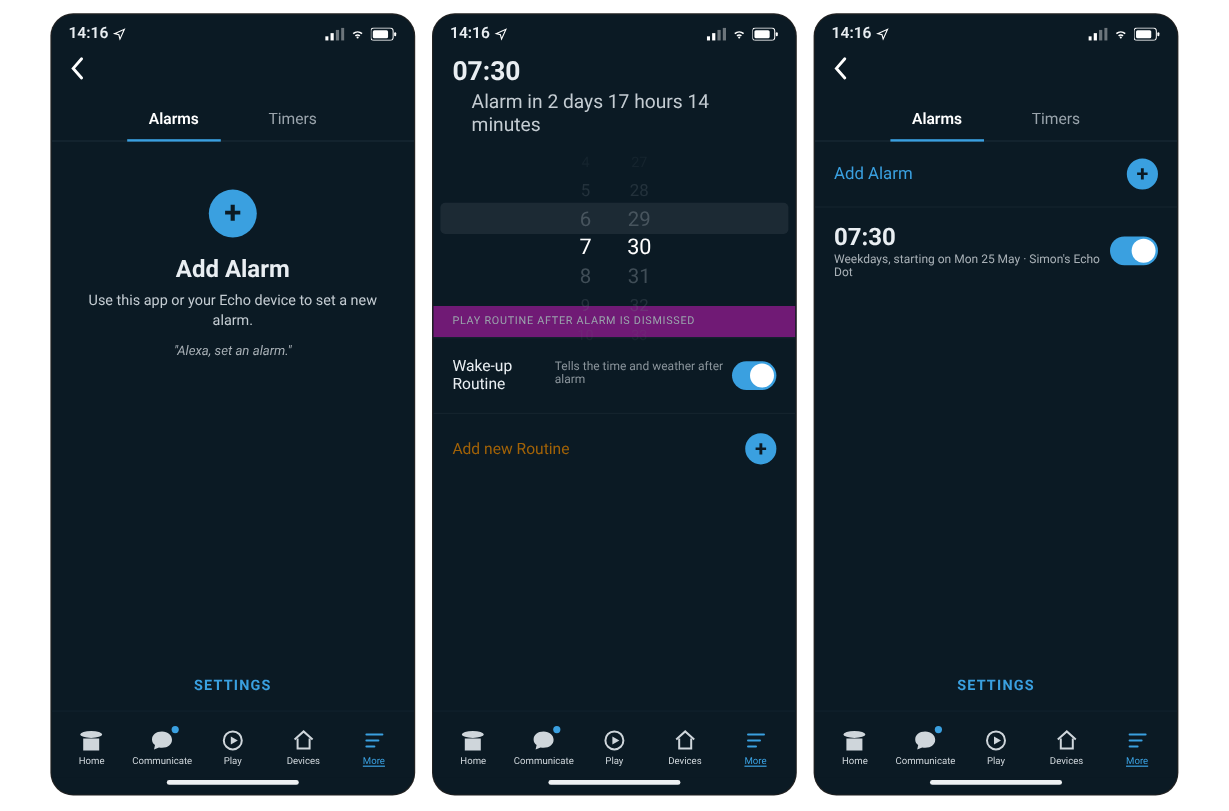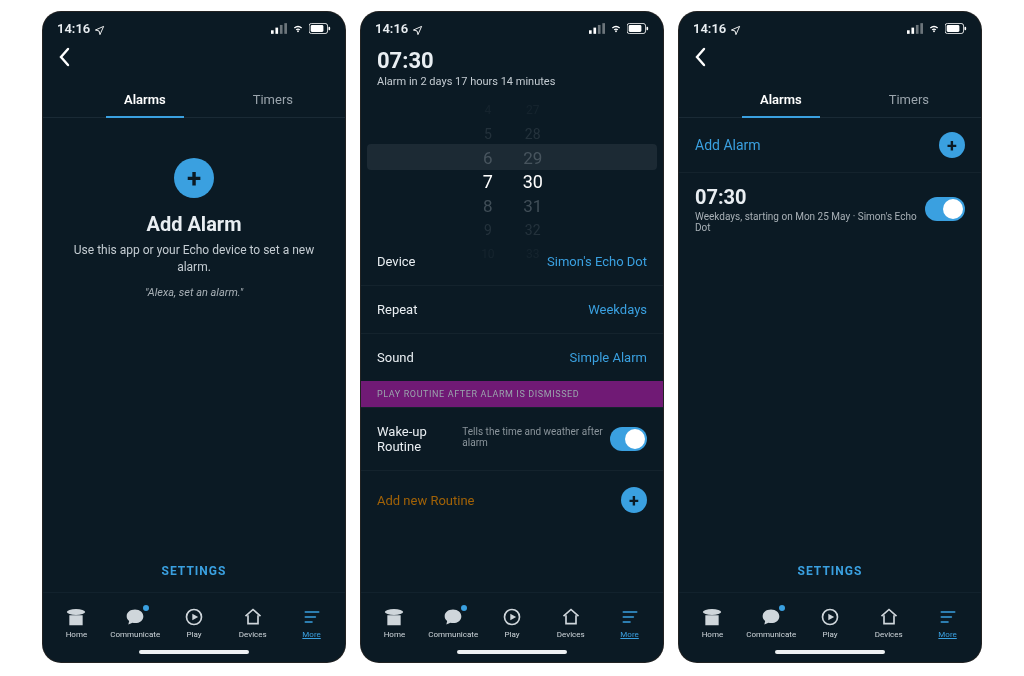--- a/index.html
+++ b/index.html
@@ -26,21 +26,21 @@
   
   .status-bar {
     height: 26px;
     display: flex;
     align-items: center;
     justify-content: space-between;
     padding: 6px 14px 0;
     font-size: 13px;
     font-weight: 600;
   }
-  .status-left { display: flex; align-items: flex-end; gap: 4px; }
+  .status-left { display: flex; align-items: center; gap: 4px; }
   .status-right { display: flex; align-items: center; gap: 4px; }
   .status-right svg { display: block; }
 
   
   .nav-header {
     height: 42px;
     display: flex;
     align-items: center;
     padding: 0 14px;
     position: relative;
@@ -65,21 +65,20 @@
     justify-content:center;
     gap:50px;
     font-size:13px;
     border-bottom:1px solid #1a2a35;
     padding-top:4px;
   }
   .tab {
     padding:8px 4px 10px;
     color:#9aa4ac;
     position:relative;
-    margin-left:29px;
   }
   .tab.active { color:#fff; font-weight:600; }
   .tab.active::after {
     content:"";
     position:absolute;
     left:-14px; right:-14px; bottom:-1px;
     height:2px;
     background:#3aa0e0;
   }
 
@@ -142,21 +141,21 @@
   }
   .home-ind div {
     width:110px; height:4px; border-radius:3px; background:#eef1f3;
     margin-top:2px;
   }
 
   
   .s2-body { flex:1; display:flex; flex-direction:column; overflow:hidden; }
   .s2-time { padding:10px 16px 2px; }
   .s2-time-big { font-size:22px; font-weight:700; }
-  .s2-time-sub { font-size:11px; color:#c4ccd2; margin-top:2px; }
+  .s2-time-sub { font-size:16px; color:#c4ccd2; margin-top:2px;margin-left:16px; }
 
   .picker {
     position:relative;
     height:130px;
     margin-top:10px;
     display:flex;
     justify-content:center;
     gap:28px;
     font-size:17px;
     color:#6b7780;
@@ -378,34 +377,20 @@
           <div class="row faded2">28</div>
           <div class="row faded1">29</div>
           <div class="row sel">30</div>
           <div class="row faded1">31</div>
           <div class="row faded2">32</div>
           <div class="row faded3">33</div>
         </div>
       </div>
     </div>
 
-    <div style="margin-top:8px;">
-      <div class="row-item">
-        <span class="row-label">Device</span>
-        <span class="row-value">Simon's Echo Dot</span>
-      </div>
-      <div class="row-item">
-        <span class="row-label">Repeat</span>
-        <span class="row-value">Weekdays</span>
-      </div>
-      <div class="row-item">
-        <span class="row-label">Sound</span>
-        <span class="row-value">Simple Alarm</span>
-      </div>
-    </div>
 
     <div class="section-hdr">PLAY ROUTINE AFTER ALARM IS DISMISSED</div>
 
     <div class="row-item row-item-col">
       <div class="col">
         <span>Wake-up Routine</span>
         <span class="row-sub">Tells the time and weather after alarm</span>
       </div>
       <div class="toggle"></div>
     </div>

